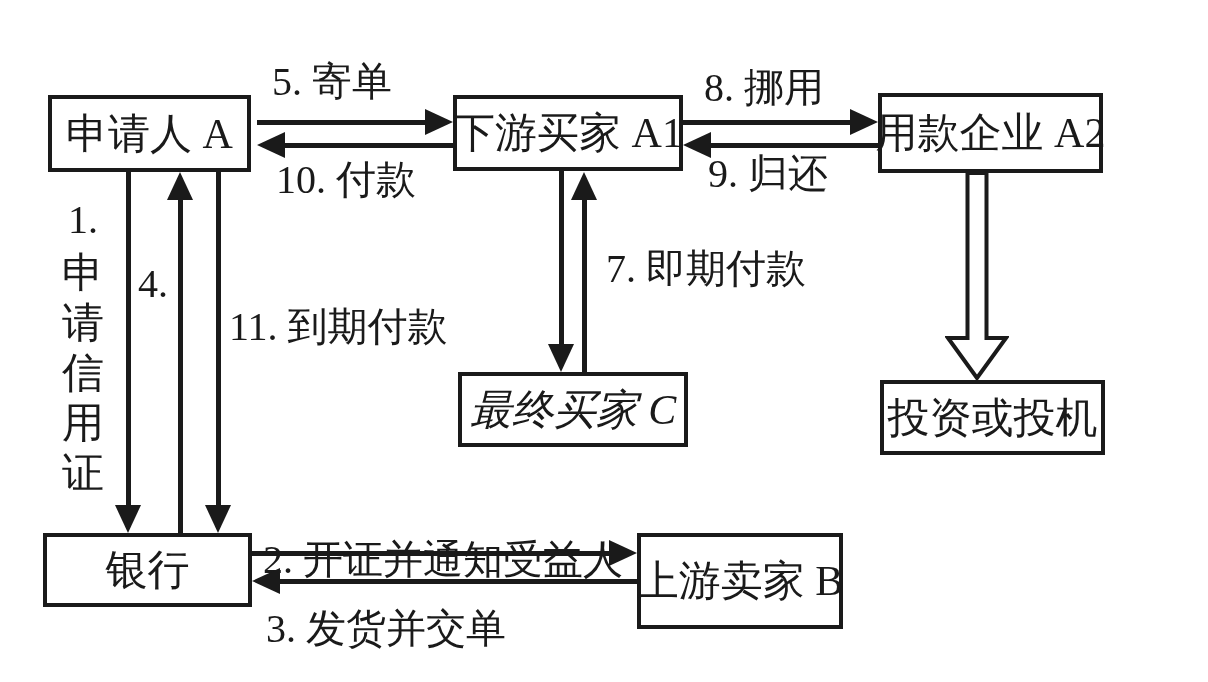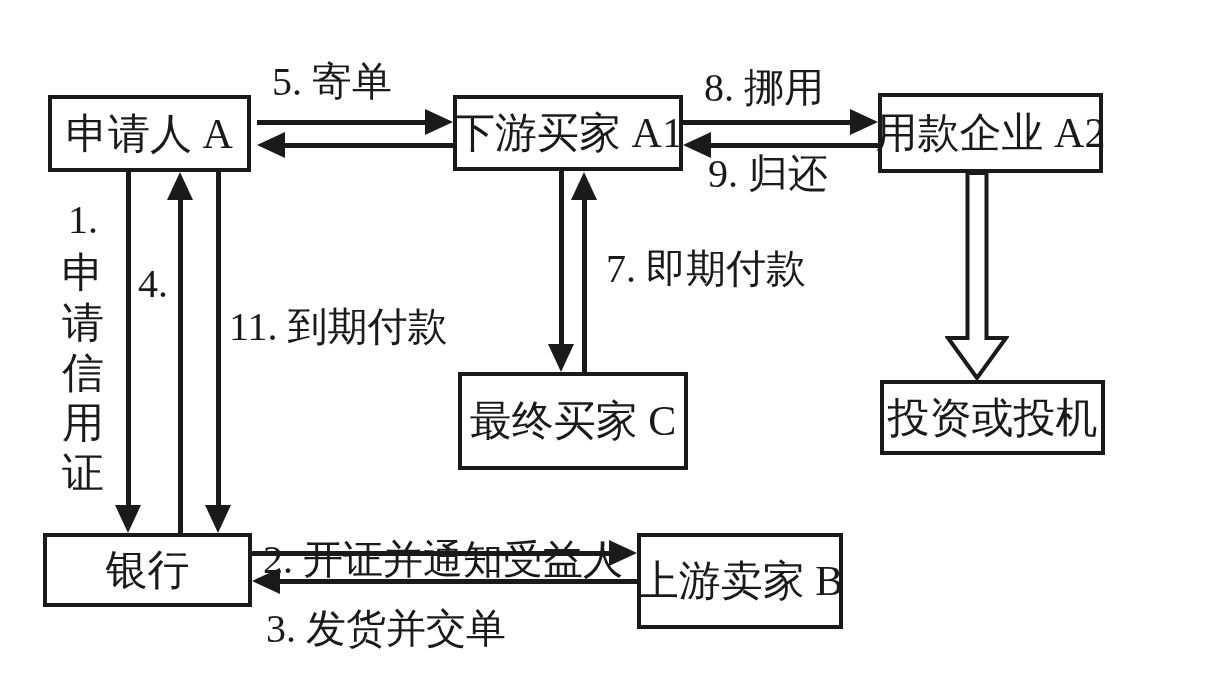--- a/index.html
+++ b/index.html
@@ -48,34 +48,35 @@
 <body>
 
 <div id="canvas">
 
   <div class="node" style="left:48px;top:95px;width:203px;height:77px;">申请人 A</div>
 
   <div class="node" style="left:453px;top:95px;width:230px;height:76px;">下游买家 A1</div>
 
   <div class="node" style="left:878px;top:93px;width:225px;height:80px;">用款企业 A2</div>
 
-  <div class="node" style="left:458px;top:372px;width:230px;height:98px;">最终买家 C</div>
+  <div class="node" style="left:458px;top:372px;width:230px;height:75px;font-style:italic;">最终买家 C</div>
 
   <div class="node" style="left:880px;top:380px;width:225px;height:75px;">投资或投机</div>
 
   <div class="node" style="left:43px;top:533px;width:209px;height:74px;">银行</div>
 
   <div class="node" style="left:637px;top:533px;width:206px;height:96px;">上游卖家 B</div>
 
   <div class="h-shaft" style="left:257px;top:120px;width:168px;"></div>
   <div class="ah ah-right" style="left:425px;top:109px;"></div>
   <div class="lbl" style="left:272px;top:60px;">5. 寄单</div>
 
   <div class="h-shaft" style="left:285px;top:143px;width:168px;"></div>
   <div class="ah ah-left" style="left:257px;top:132px;"></div>
+  <div class="lbl" style="left:276px;top:158px;">10. 付款</div>
 
   <div class="h-shaft" style="left:683px;top:120px;width:167px;"></div>
   <div class="ah ah-right" style="left:850px;top:109px;"></div>
   <div class="lbl" style="left:704px;top:66px;">8. 挪用</div>
 
   <div class="h-shaft" style="left:711px;top:143px;width:167px;"></div>
   <div class="ah ah-left" style="left:683px;top:132px;"></div>
   <div class="lbl" style="left:708px;top:152px;">9. 归还</div>
 
   <div class="v-shaft" style="left:126px;top:172px;height:333px;"></div>

